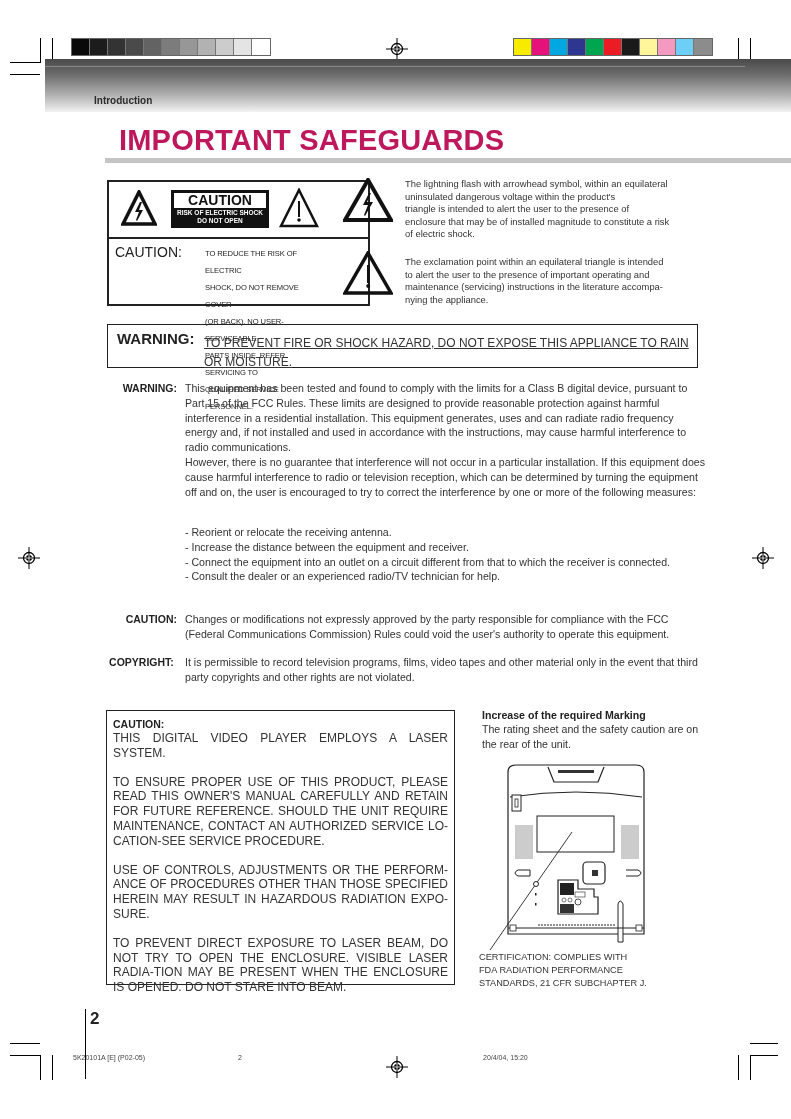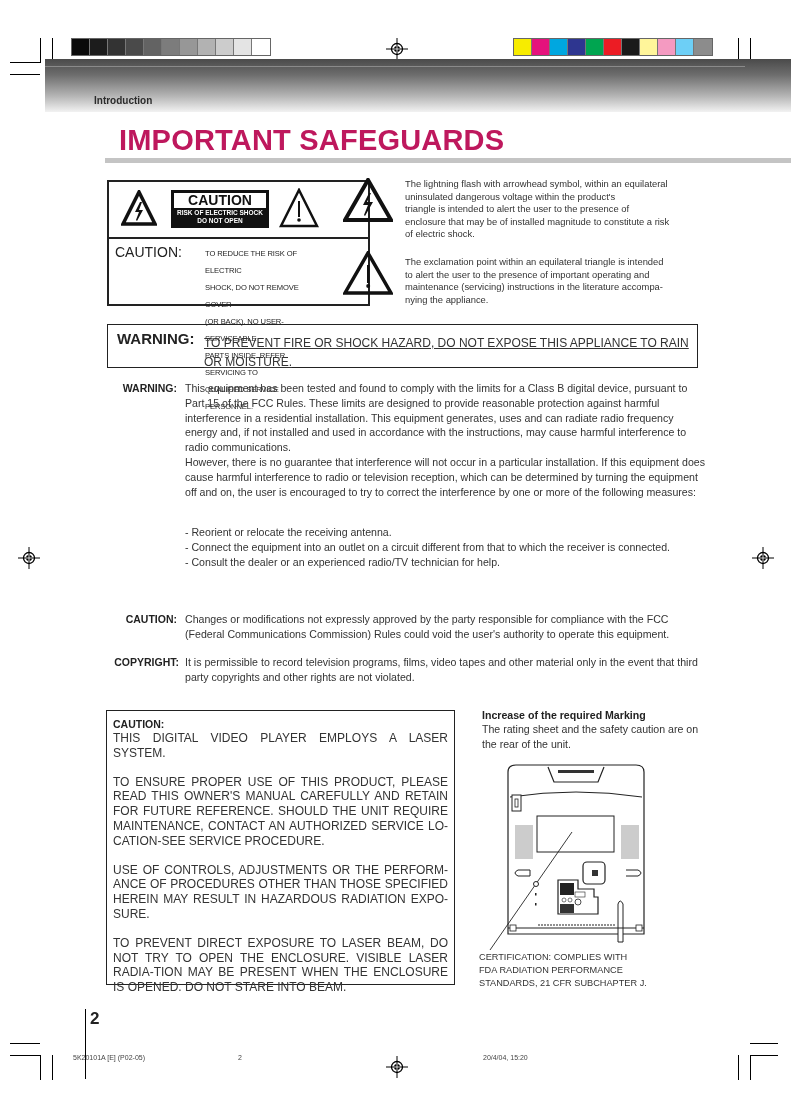--- a/index.html
+++ b/index.html
@@ -219,27 +219,28 @@
   <div class="warn-title">WARNING:</div>
   <div class="warn-text">TO PREVENT FIRE OR SHOCK HAZARD, DO NOT EXPOSE THIS APPLIANCE TO RAIN OR MOISTURE.</div>
 </div>
 
 <div class="lbl" style="left:105px;top:382px;width:72px;">WARNING:</div>
 <div class="para" style="top:381px;">This equipment has been tested and found to comply with the limits for a Class B digital device, pursuant to Part 15 of the FCC Rules. These limits are designed to provide reasonable protection against harmful interference in a residential installation. This equipment generates, uses and can radiate radio frequency energy and, if not installed and used in accordance with the instructions, may cause harmful interference to radio communications.</div>
 <div class="para" style="top:455px;">However, there is no guarantee that interference will not occur in a particular installation. If this equipment does cause harmful interference to radio or television reception, which can be determined by turning the equipment off and on, the user is encouraged to try to correct the interference by one or more of the following measures:</div>
 
 <ul class="bullets">
   <li>- Reorient or relocate the receiving antenna.</li>
+  <li>- Increase the distance between the equipment and receiver.</li>
   <li>- Connect the equipment into an outlet on a circuit different from that to which the receiver is connected.</li>
   <li>- Consult the dealer or an experienced radio/TV technician for help.</li>
 </ul>
 
 <div class="lbl" style="left:105px;top:613px;width:72px;">CAUTION:</div>
 <div class="para" style="top:612px;">Changes or modifications not expressly approved by the party responsible for compliance with the FCC (Federal Communications Commission) Rules could void the user's authority to operate this equipment.</div>
-<div class="lbl" style="left:104px;top:656px;width:75px;text-align:right;">COPYRIGHT:</div>
+<div class="lbl" style="left:104px;top:656px;width:75px;text-align:center;">COPYRIGHT:</div>
 <div class="para" style="top:655px;">It is permissible to record television programs, films, video tapes and other material only in the event that third party copyrights and other rights are not violated.</div>
 
 <div class="laser-box">
   <div class="laser-head">CAUTION:</div>
   <div class="laser-p first">THIS DIGITAL VIDEO PLAYER EMPLOYS A LASER SYSTEM.</div>
   <div class="laser-p">TO ENSURE PROPER USE OF THIS PRODUCT, PLEASE READ THIS OWNER'S MANUAL CAREFULLY AND RETAIN FOR FUTURE REFERENCE.  SHOULD THE UNIT REQUIRE MAINTENANCE, CONTACT AN AUTHORIZED SERVICE LO-CATION-SEE SERVICE PROCEDURE.</div>
   <div class="laser-p">USE OF CONTROLS, ADJUSTMENTS OR THE PERFORM-ANCE OF PROCEDURES OTHER THAN THOSE SPECIFIED HEREIN MAY RESULT IN HAZARDOUS RADIATION EXPO-SURE.</div>
   <div class="laser-p">TO PREVENT DIRECT EXPOSURE TO LASER BEAM, DO NOT TRY TO OPEN THE ENCLOSURE.  VISIBLE LASER RADIA-TION MAY BE PRESENT WHEN THE ENCLOSURE IS OPENED. DO NOT STARE INTO BEAM.</div>
 </div>
 

